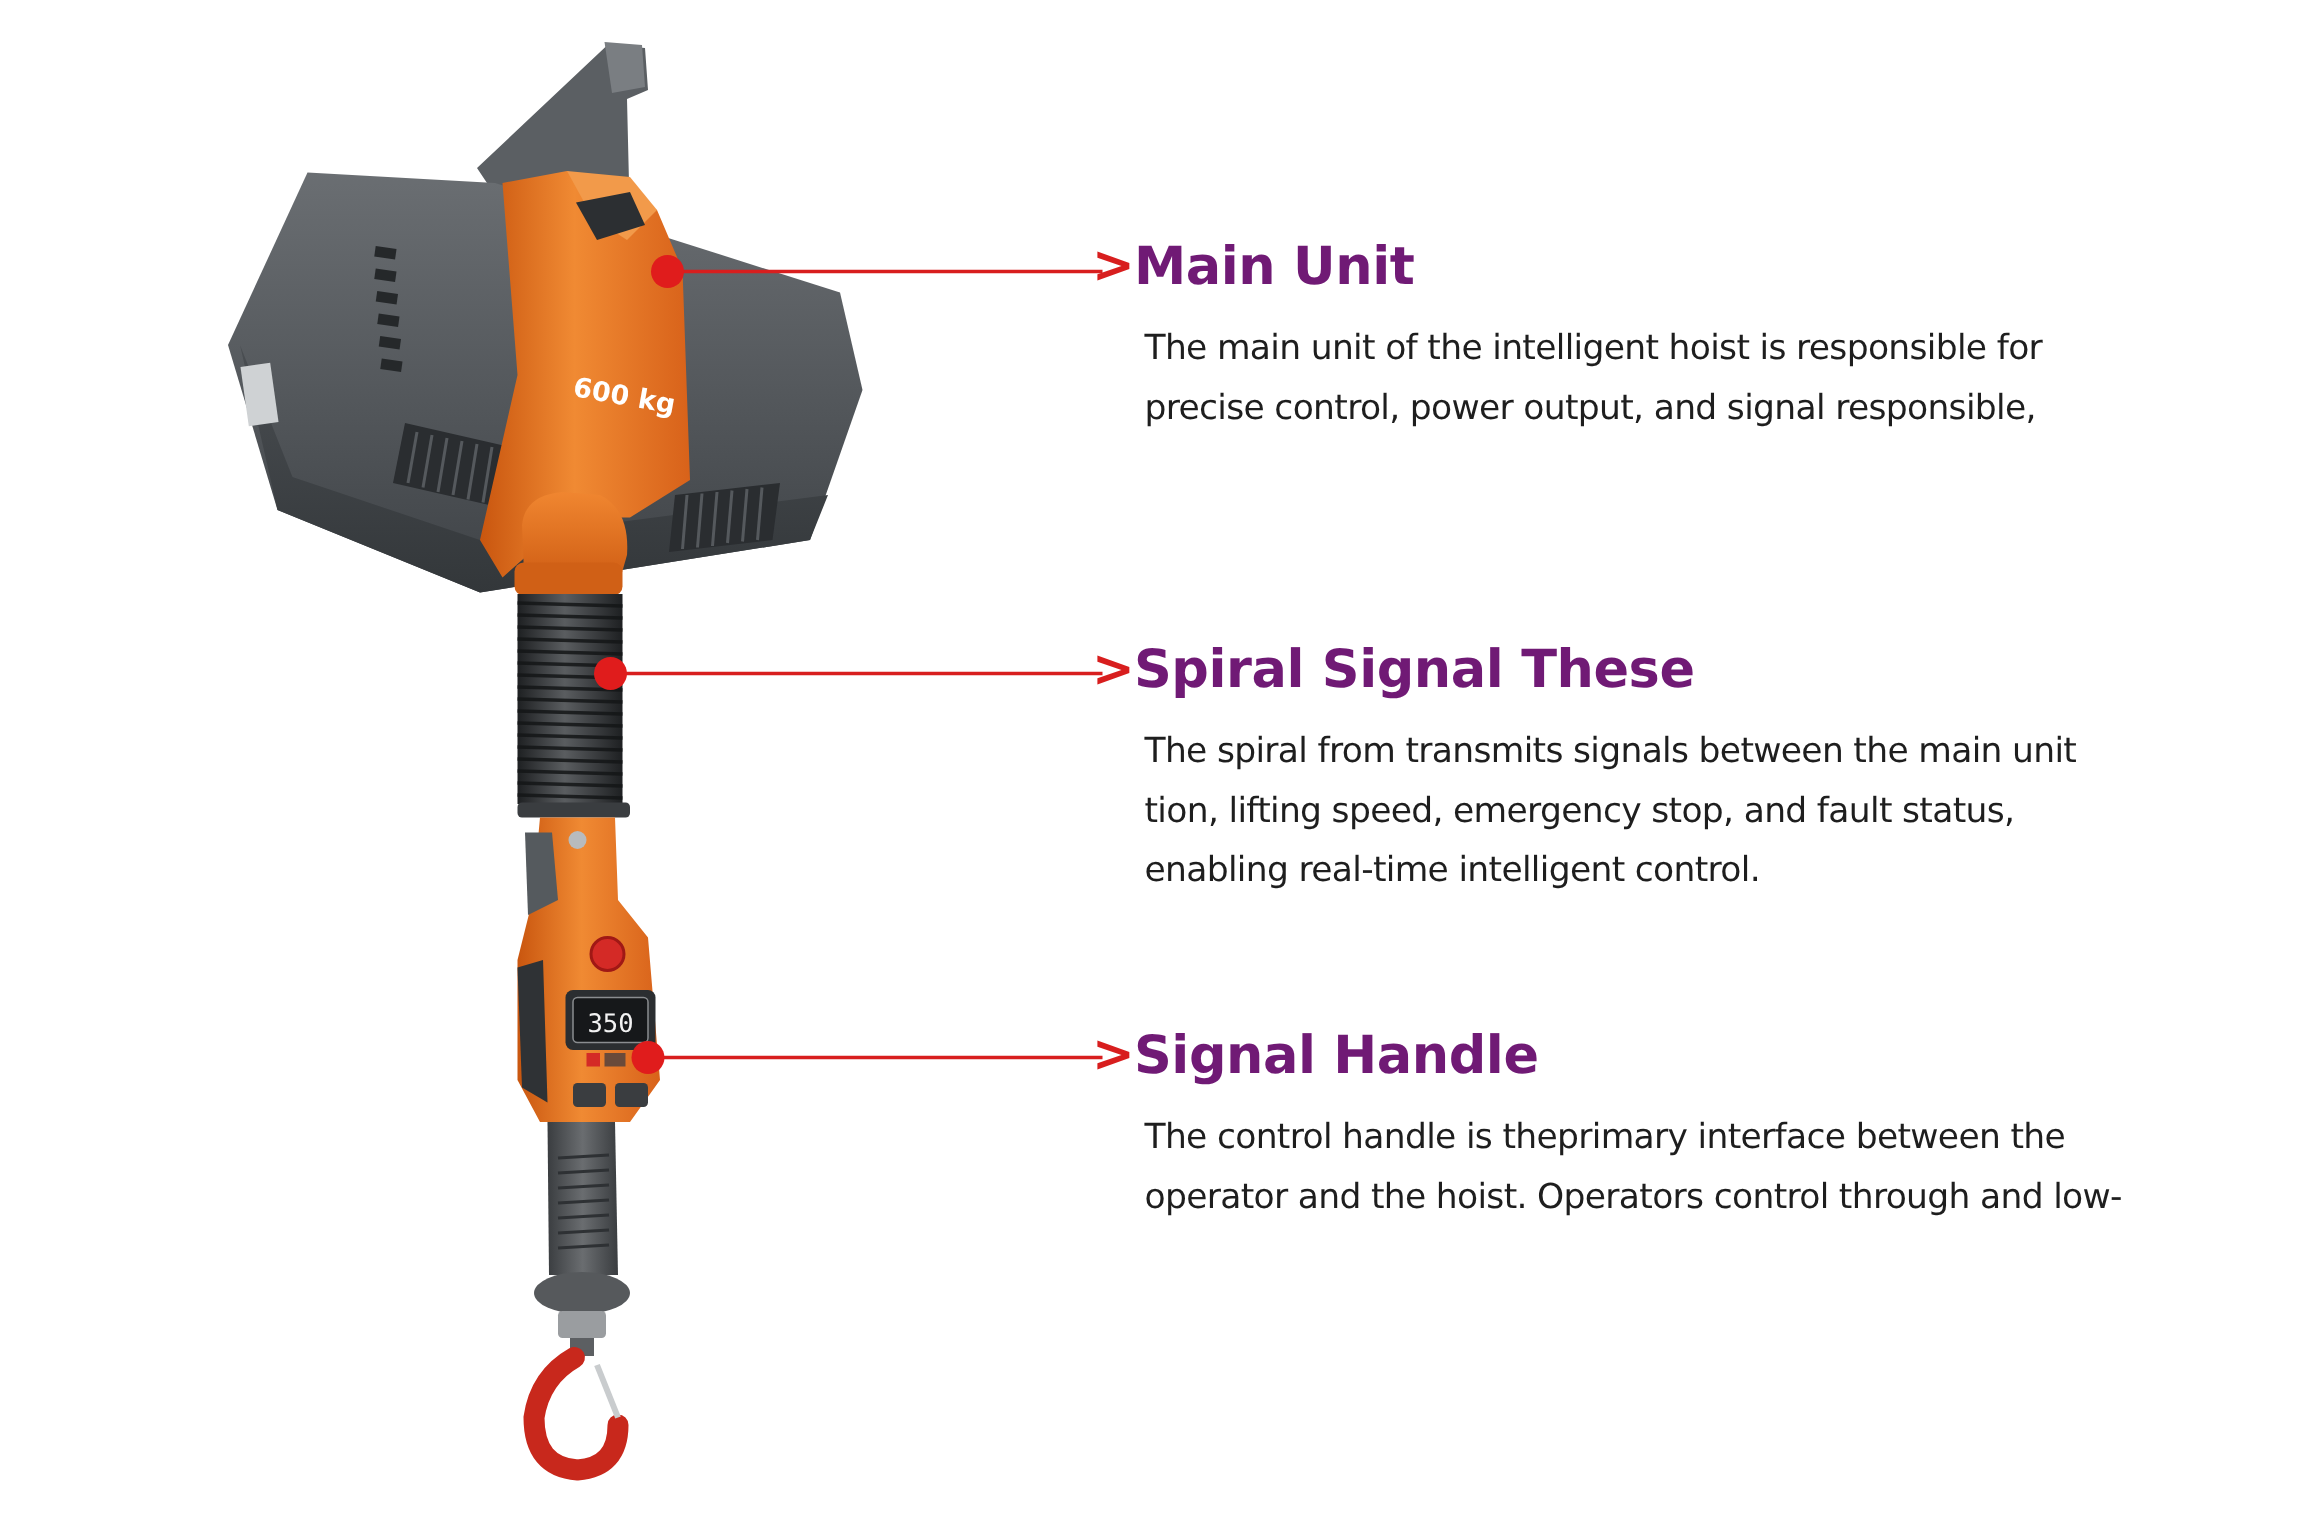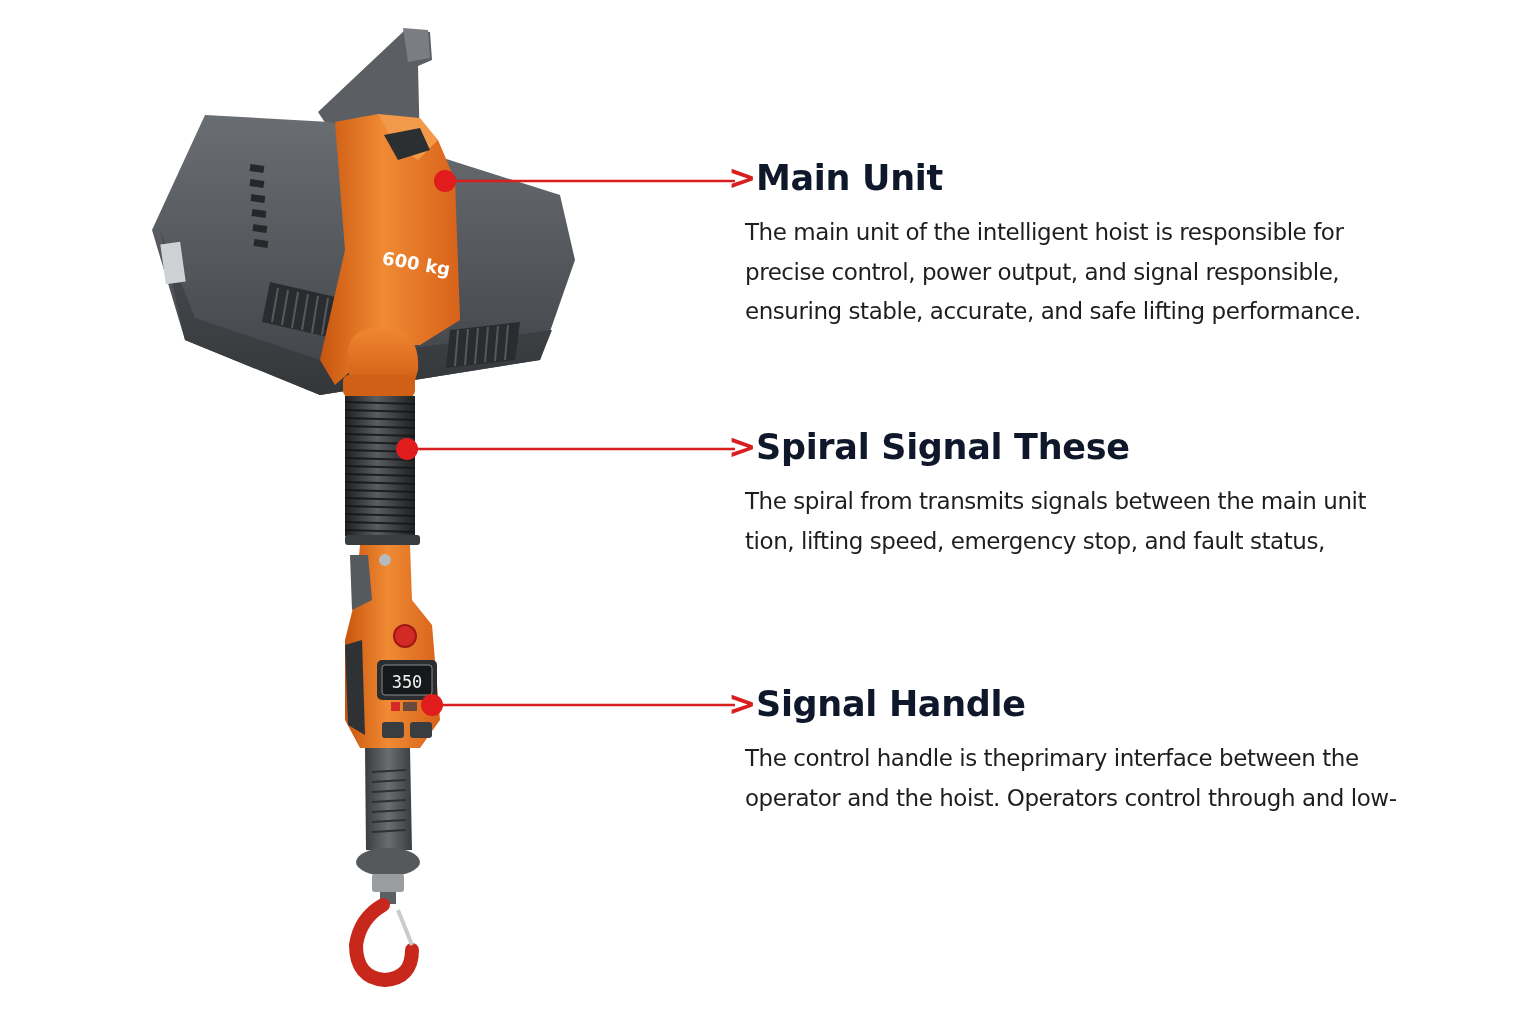--- a/index.html
+++ b/index.html
@@ -8,25 +8,25 @@
     font-family: "DejaVu Sans", "Liberation Sans", sans-serif; color:#1c1c1c;
   }
   #hoist-svg { position:absolute; left:0; top:0; width:1536px; height:1024px; }
   .callout { position:absolute; left:728px; }
   .callout .head { display:flex; align-items:center; height:46px; }
   .callout .chev {
     color:#d81e1e; font-size:34px; font-weight:bold; line-height:1; width:28px;
     font-family: "DejaVu Sans", sans-serif; transform:translateY(-1px);
   }
   .callout .title {
-    font-size:35px; font-weight:bold; letter-spacing:-0.3px; color:#0f172a; line-height:1;
+    font-size:35px; font-weight:bold; letter-spacing:-0.3px; color:#701a75; line-height:1;
     font-family: "DejaVu Sans", sans-serif;
   }
   .callout .desc {
-    margin:12px 0 0 17px; width:680px; font-size:23px; line-height:39.5px; color:#1e1e1e;
+    margin:12px 0 0 35px; width:680px; font-size:23px; line-height:39.5px; color:#1e1e1e;
     letter-spacing:-0.45px; font-family: "DejaVu Sans", sans-serif;
   }
   .callout .desc span { display:block; white-space:nowrap; }
   #c-main { top:155px; }
   #c-cable { top:424px; }
   #c-handle { top:681px; }
 </style>
 </head>
 <body>
 
@@ -186,32 +186,32 @@
 </svg>
 
 <div class="callout" id="c-main">
   <div class="head">
     <span class="chev">&gt;</span>
     <span class="title">Main Unit</span>
   </div>
   <div class="desc">
     <span>The main unit of the intelligent hoist is responsible for</span>
     <span>precise control, power output, and signal responsible,</span>
-    <span>ensuring stable, accurate, and safe lifting performance.</span>
   </div>
 </div>
 
 <div class="callout" id="c-cable">
   <div class="head">
     <span class="chev">&gt;</span>
     <span class="title">Spiral Signal These</span>
   </div>
   <div class="desc">
     <span>The spiral from transmits signals between the main unit</span>
     <span>tion, lifting speed, emergency stop, and fault status,</span>
+    <span>enabling real-time intelligent control.</span>
   </div>
 </div>
 
 <div class="callout" id="c-handle">
   <div class="head">
     <span class="chev">&gt;</span>
     <span class="title">Signal Handle</span>
   </div>
   <div class="desc">
     <span>The control handle is theprimary interface between the</span>

